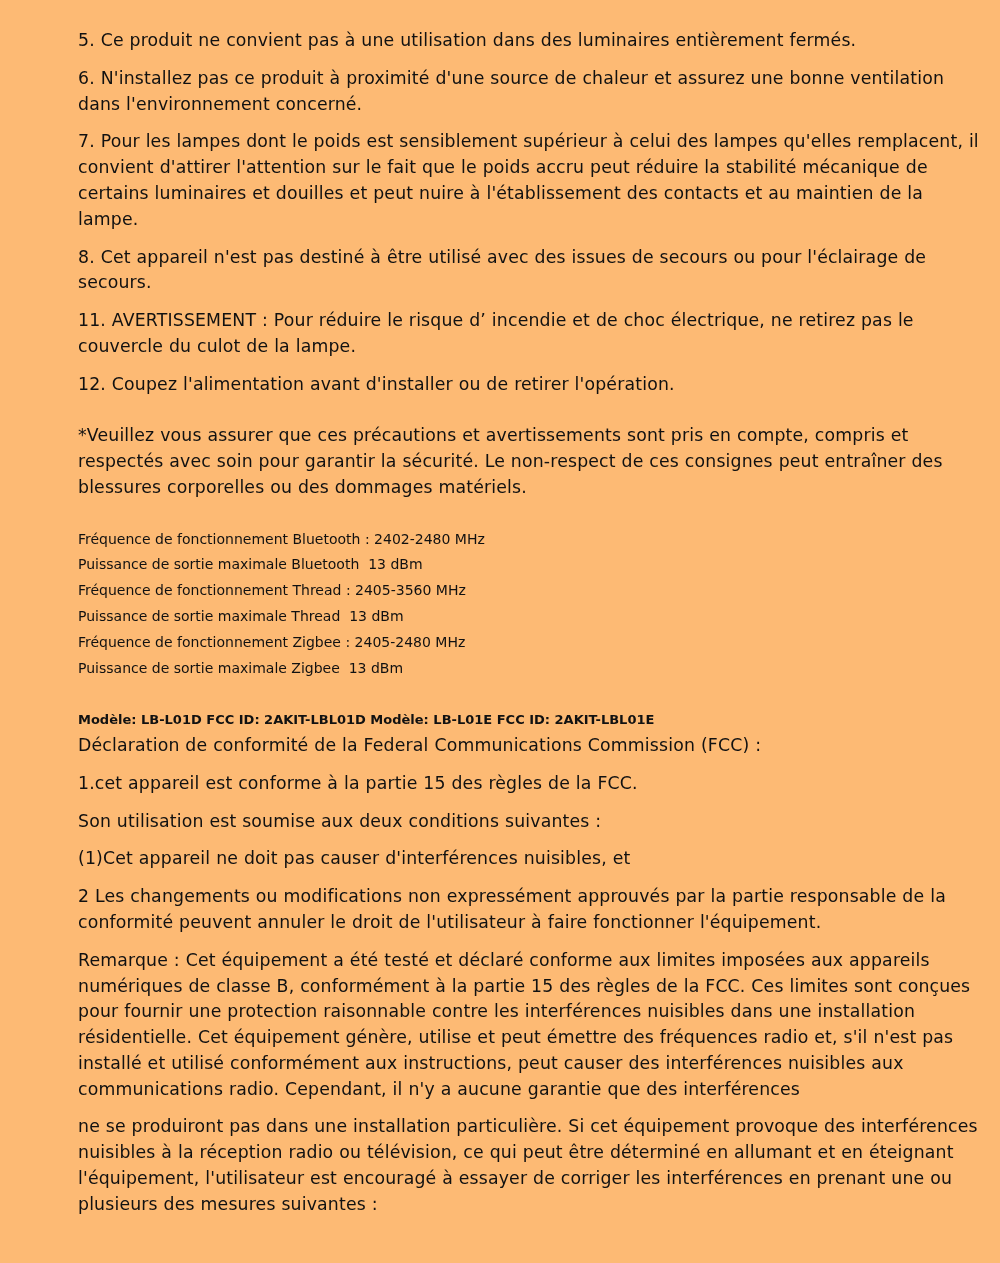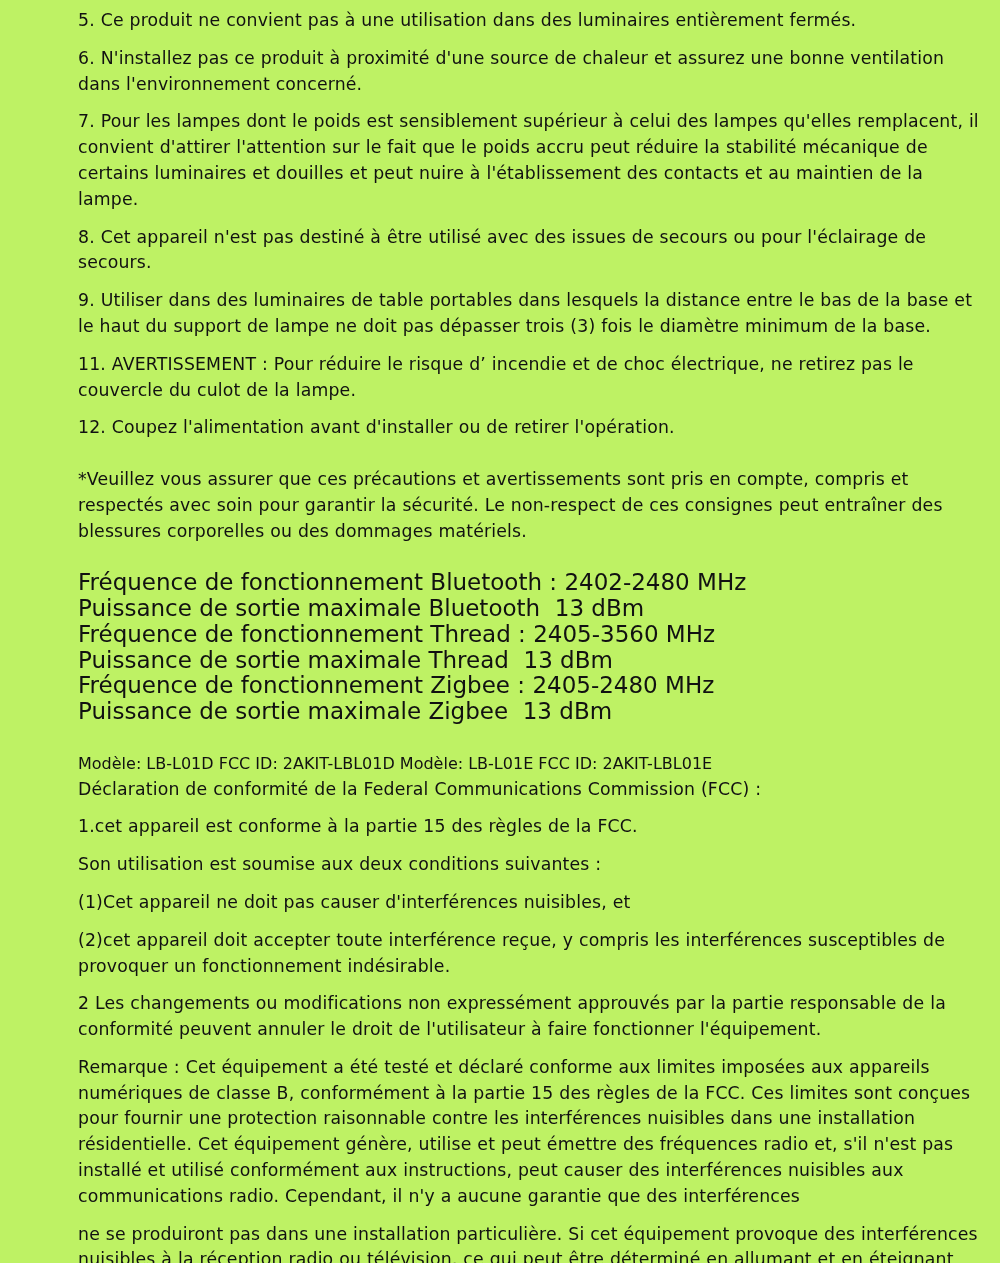--- a/index.html
+++ b/index.html
@@ -13,22 +13,22 @@
     height: 1263px;
     font-family: "DejaVu Sans", sans-serif;
     color: #000000;
     overflow: hidden;
   }
 
   #page {
     position: relative;
     width: 1000px;
     height: 1263px;
-    background: #bef264;
-    padding: 8px 16px 0 78px;
+    background: #fdba74;
+    padding: 28px 16px 0 78px;
   }
 
   .block {
     width: 908px;
   }
 
   
   .para {
     font-size: 17.3px;
     line-height: 25.8px;
@@ -39,44 +39,44 @@
   }
 
   .para + .para { margin-top: 12px; }
 
   
   .spacer {
     height: 25.8px;
   }
 
   .spec-line {
-    font-size: 23px;
+    font-size: 14px;
     line-height: 25.8px;
     color: #111111;
     white-space: pre;
   }
 
   .model-line {
-    font-size: 16px;
+    font-size: 13px;
     line-height: 25.8px;
     color: #111111;
     white-space: pre;
+    font-weight: bold;
   }
 </style>
 </head>
 <body>
 
 <div id="page">
 
   <div class="block">
     <p class="para">5. Ce produit ne convient pas à une utilisation dans des luminaires entièrement fermés.</p>
     <p class="para">6. N'installez pas ce produit à proximité d'une source de chaleur et assurez une bonne ventilation dans l'environnement concerné.</p>
     <p class="para">7. Pour les lampes dont le poids est sensiblement supérieur à celui des lampes qu'elles remplacent, il convient d'attirer l'attention sur le fait que le poids accru peut réduire la stabilité mécanique de certains luminaires et douilles et peut nuire à l'établissement des contacts et au maintien de la lampe.</p>
     <p class="para">8. Cet appareil n'est pas destiné à être utilisé avec des issues de secours ou pour l'éclairage de secours.</p>
-    <p class="para">9. Utiliser dans des luminaires de table portables dans lesquels la distance entre le bas de la base et le haut du support de lampe ne doit pas dépasser trois (3) fois le diamètre minimum de la base.</p>
     <p class="para">11. AVERTISSEMENT : Pour réduire le risque d’ incendie et de choc électrique, ne retirez pas le couvercle du culot de la lampe.</p>
     <p class="para">12. Coupez l'alimentation avant d'installer ou de retirer l'opération.</p>
   </div>
 
   <div class="spacer"></div>
 
   <div class="block">
     <p class="para">*Veuillez vous assurer que ces précautions et avertissements sont pris en compte, compris et respectés avec soin pour garantir la sécurité. Le non-respect de ces consignes peut entraîner des blessures corporelles ou des dommages matériels.</p>
   </div>
 
@@ -92,19 +92,18 @@
   </div>
 
   <div class="spacer"></div>
 
   <div class="block">
     <div class="model-line">Modèle: LB-L01D FCC ID: 2AKIT-LBL01D Modèle: LB-L01E FCC ID: 2AKIT-LBL01E</div>
     <p class="para">Déclaration de conformité de la Federal Communications Commission (FCC) :</p>
     <p class="para">1.cet appareil est conforme à la partie 15 des règles de la FCC.</p>
     <p class="para">Son utilisation est soumise aux deux conditions suivantes :</p>
     <p class="para">(1)Cet appareil ne doit pas causer d'interférences nuisibles, et</p>
-    <p class="para">(2)cet appareil doit accepter toute interférence reçue, y compris les interférences susceptibles de provoquer un fonctionnement indésirable.</p>
     <p class="para">2 Les changements ou modifications non expressément approuvés par la partie responsable de la conformité peuvent annuler le droit de l'utilisateur à faire fonctionner l'équipement.</p>
     <p class="para">Remarque : Cet équipement a été testé et déclaré conforme aux limites imposées aux appareils numériques de classe B, conformément à la partie 15 des règles de la FCC. Ces limites sont conçues pour fournir une protection raisonnable contre les interférences nuisibles dans une installation résidentielle. Cet équipement génère, utilise et peut émettre des fréquences radio et, s'il n'est pas installé et utilisé conformément aux instructions, peut causer des interférences nuisibles aux communications radio. Cependant, il n'y a aucune garantie que des interférences</p>
     <p class="para">ne se produiront pas dans une installation particulière. Si cet équipement provoque des interférences nuisibles à la réception radio ou télévision, ce qui peut être déterminé en allumant et en éteignant l'équipement, l'utilisateur est encouragé à essayer de corriger les interférences en prenant une ou plusieurs des mesures suivantes :</p>
   </div>
 
 </div>
 
 </body></html>

